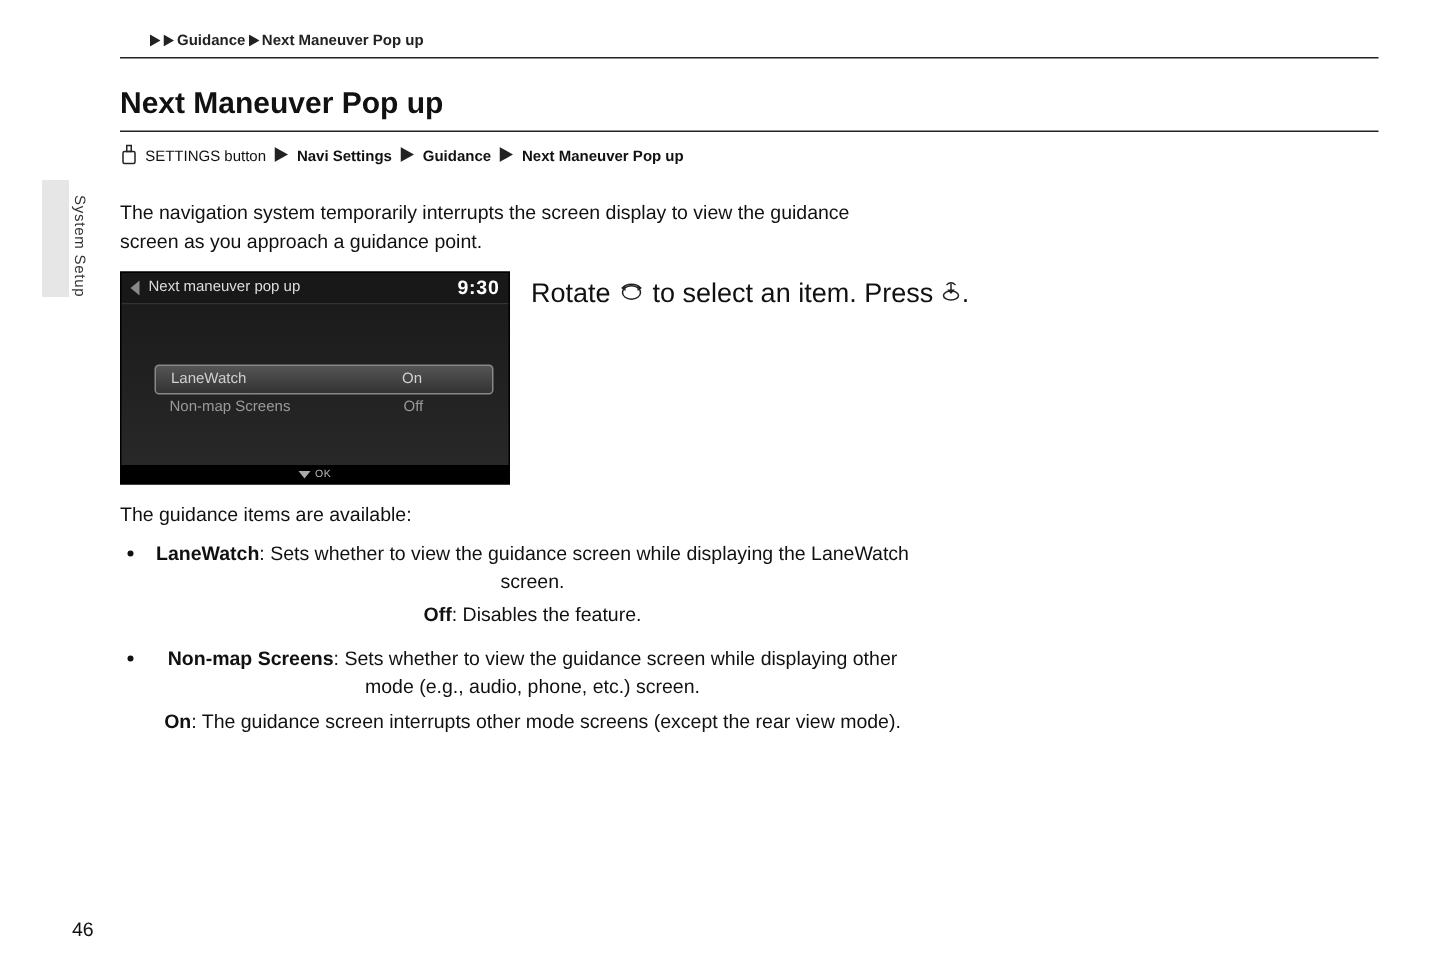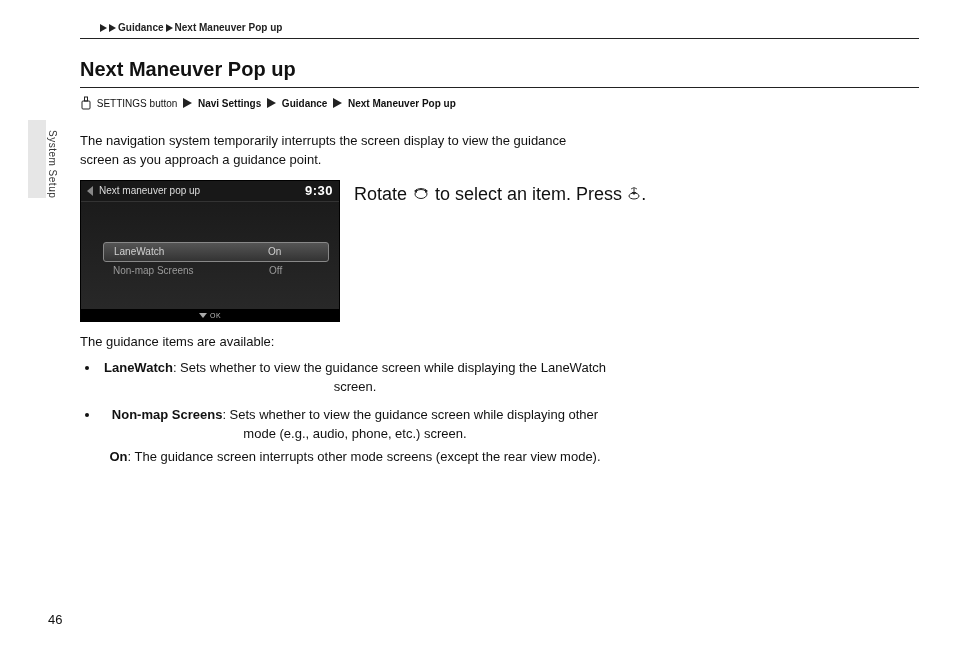--- a/index.html
+++ b/index.html
@@ -293,20 +293,21 @@
               <path d="M4 3 Q7 0 10 3" fill="none" stroke="#222" stroke-width="0.8"></path>
             </svg></span><span>.</span>
       </div>
     </div>
 
     <div class="after-text">The guidance items are available:</div>
 
     <ul class="items">
       <li>
         <b>LaneWatch</b><span>: Sets whether to view the guidance screen while displaying the LaneWatch screen.</span>
+        <span class="sub"><b>Off</b><span>: Disables the feature.</span></span>
       </li>
       <li>
         <b>Non-map Screens</b><span>: Sets whether to view the guidance screen while displaying other mode (e.g., audio, phone, etc.) screen.</span>
         <span class="sub"><b>On</b><span>: The guidance screen interrupts other mode screens (except the rear view mode).</span></span>
       </li>
     </ul>
   </div>
 
   <div class="page-num">46</div>
 </div>

